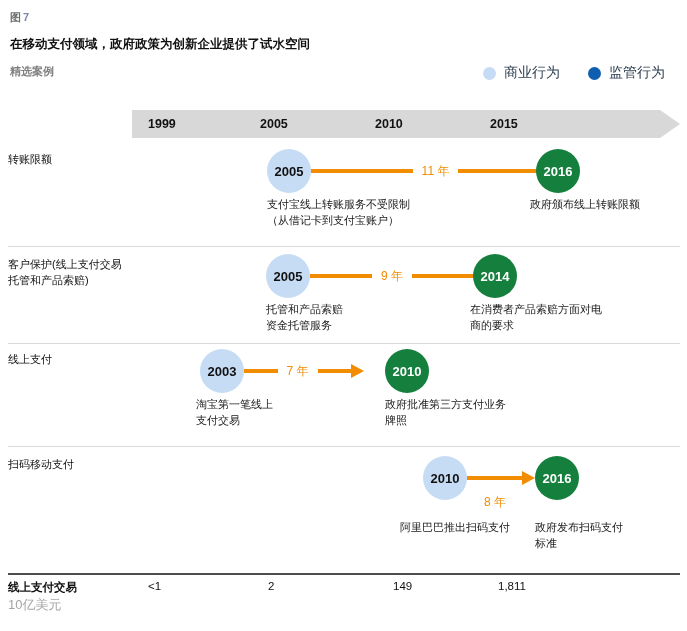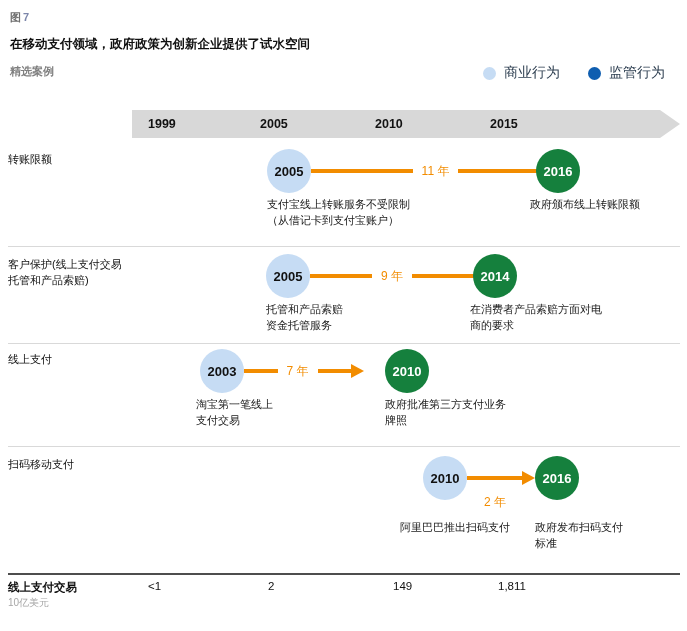--- a/index.html
+++ b/index.html
@@ -37,21 +37,21 @@
   .arrow .seg { flex:1; height:4px; background:#f28c00; }
   .arrow .dur { padding:0 9px; font-size:12px; color:#f28c00; white-space:nowrap; }
   .arrow .head { width:0; height:0; border-top:7px solid transparent; border-bottom:7px solid transparent;
                  border-left:13px solid #f28c00; }
   .dur-below { position:absolute; font-size:12px; color:#f28c00; white-space:nowrap; }
   .desc { position:absolute; font-size:11px; color:#1a1a1a; line-height:16px; white-space:pre-line; }
 
   .divider { position:absolute; left:8px; width:672px; height:1px; background:#d9d9d9; }
   .footer-line { position:absolute; left:8px; top:573px; width:672px; height:2px; background:#4d4d4d; }
   .footer-label { position:absolute; left:8px; top:580px; font-size:11.5px; font-weight:bold; color:#111; }
-  .footer-unit  { position:absolute; left:8px; top:596px; font-size:10px; color:#a6a6a6; }
+  .footer-unit  { position:absolute; left:8px; top:596px; font-size:13px; color:#a6a6a6; }
   .footer-value { position:absolute; top:580px; font-size:11.5px; color:#111; }
 </style>
 </head>
 <body>
 
 <div class="canvas">
 
   <div class="fig-label"><span>图</span><span class="num">7</span></div>
   <div class="title">在移动支付领域，政府政策为创新企业提供了试水空间</div>
   <div class="section-label">精选案例</div>
@@ -137,21 +137,21 @@
 
   <div>
     <div class="cat" style="left:8px;top:456px">扫码移动支付</div>
     <div class="circle light" style="left:423px;top:456px">
         <span>2010</span>
       </div>
     <div class="arrow" style="left:467px;top:471px;width:68px">
       <span class="seg"></span>
       <span class="head"></span>
     </div>
-    <div class="dur-below" style="left:484px;top:494px">2 年</div>
+    <div class="dur-below" style="left:484px;top:494px">8 年</div>
     <div class="circle dark" style="left:535px;top:456px">
         <span>2016</span>
       </div>
     <div class="desc" style="left:400px;top:519px;width:130px">阿里巴巴推出扫码支付</div>
     <div class="desc" style="left:535px;top:519px;width:130px">政府发布扫码支付
 标准</div>
   </div>
 
   <div class="footer-line"></div>
   <div class="footer-label">线上支付交易</div>

